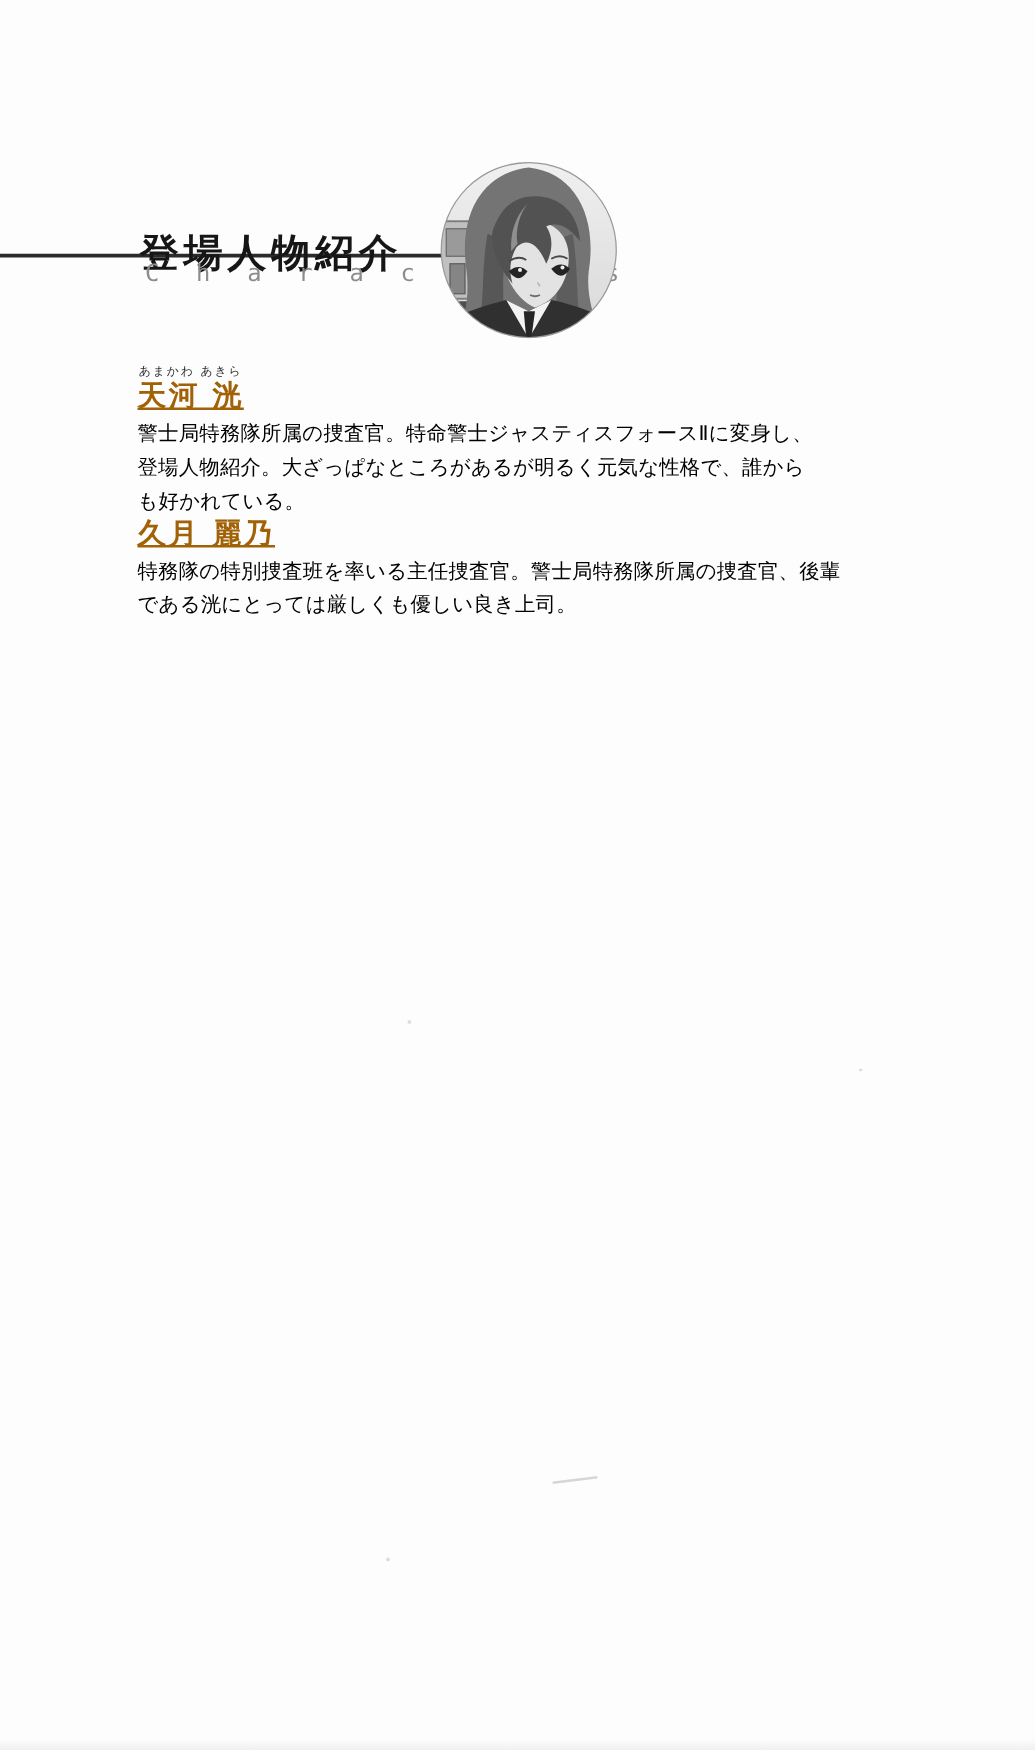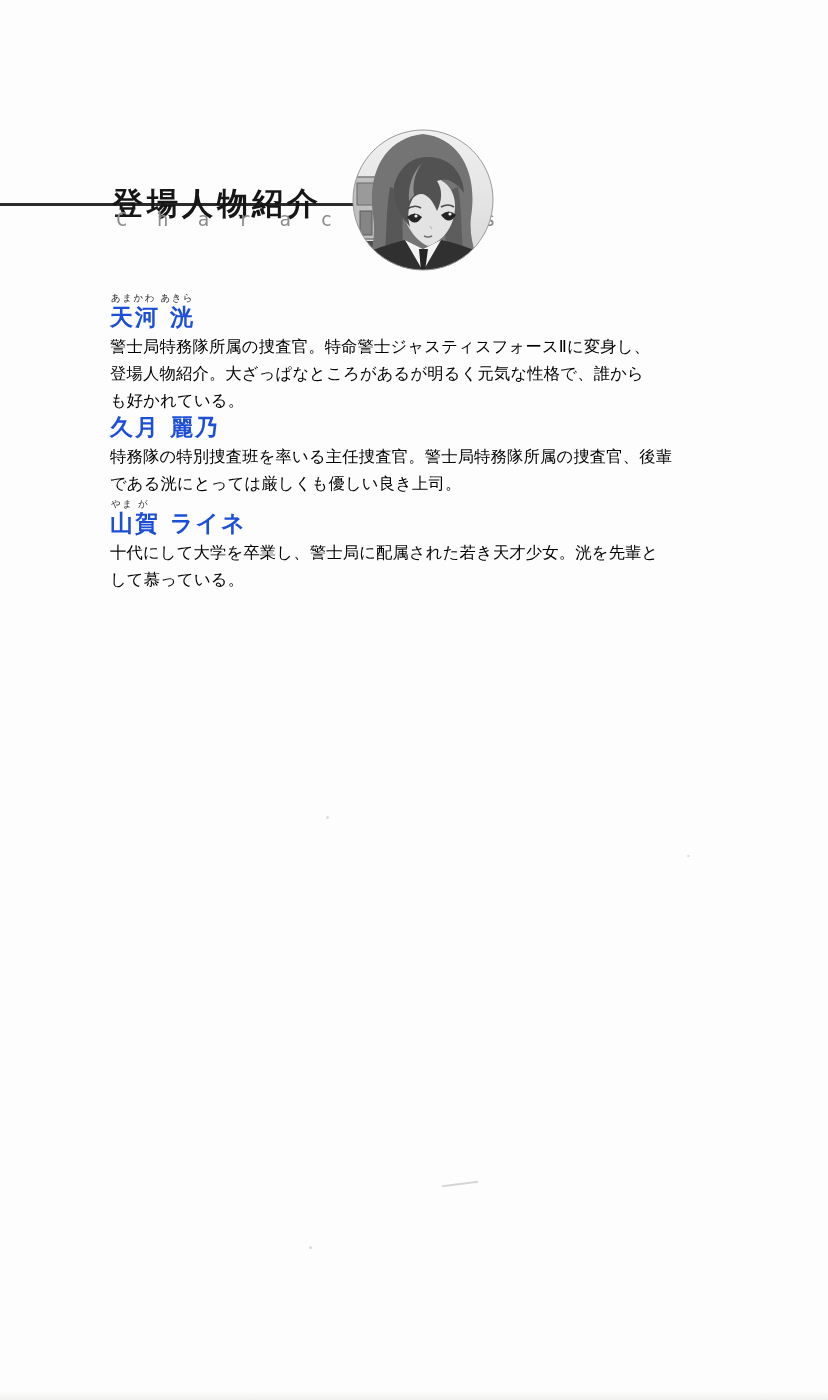--- a/index.html
+++ b/index.html
@@ -43,21 +43,21 @@
     position:absolute;left:110px;top:291px;width:565px;
   }
   .entry{margin:0;padding:0;}
   .furigana{
     font-size:9.5px;line-height:13px;letter-spacing:1.5px;
     color:#2a2a2a;margin-left:1px;white-space:nowrap;
   }
   .char-name{
     font-family:"DejaVu Serif","Liberation Serif",serif;
     font-size:23px;font-weight:bold;letter-spacing:2px;
-    line-height:26px;color:#1d4ed8;margin:0 0 3px 0;white-space:nowrap;
+    line-height:26px;color:#a16207;margin:0 0 3px 0;white-space:nowrap;text-decoration:underline;
   }
   .body-line{
     font-size:16.3px;line-height:27px;letter-spacing:0.2px;
     color:#000000;white-space:nowrap;
   }
 
   
   .speck{position:absolute;background:#dcdcdc;border-radius:50%;}
   .scratch{
     position:absolute;left:442px;top:1183px;width:36px;height:1.5px;
@@ -139,26 +139,20 @@
       <div class="body-line">登場人物紹介。大ざっぱなところがあるが明るく元気な性格で、誰から</div>
       <div class="body-line">も好かれている。</div>
     </section>
 
     <section class="entry">
       <h2 class="char-name">久月 麗乃</h2>
       <div class="body-line">特務隊の特別捜査班を率いる主任捜査官。警士局特務隊所属の捜査官、後輩</div>
       <div class="body-line">である洸にとっては厳しくも優しい良き上司。</div>
     </section>
 
-    <section class="entry">
-      <div class="furigana">やま が</div>
-      <h2 class="char-name">山賀 ライネ</h2>
-      <div class="body-line">十代にして大学を卒業し、警士局に配属された若き天才少女。洸を先輩と</div>
-      <div class="body-line">して慕っている。</div>
-    </section>
 
   </div>
 
   <div class="speck" style="left:326px;top:816px;width:3px;height:3px;"></div>
   <div class="speck" style="left:687px;top:855px;width:3px;height:2px;"></div>
   <div class="speck" style="left:309px;top:1246px;width:3px;height:3px;"></div>
   <div class="scratch"></div>
   <div class="bottom-edge"></div>
 
 </div>

